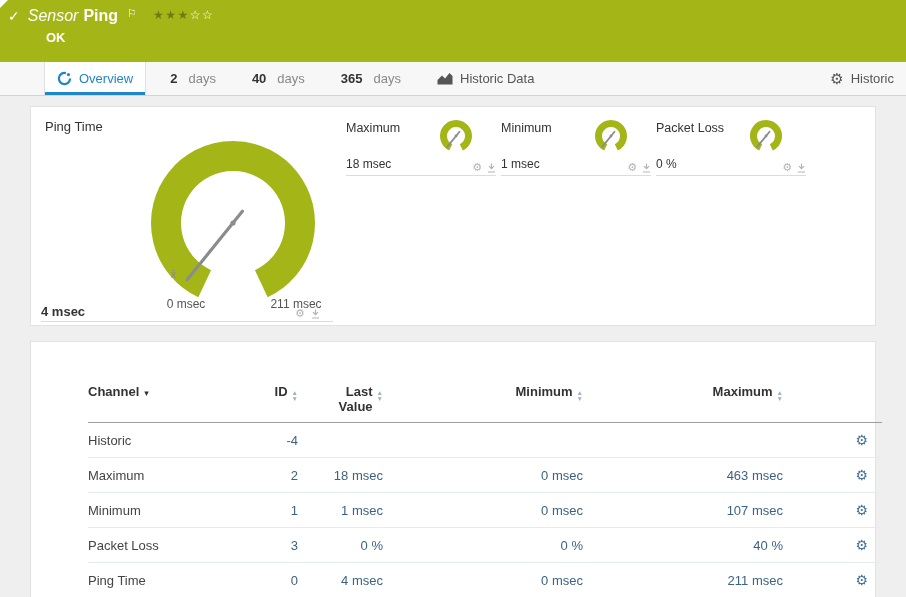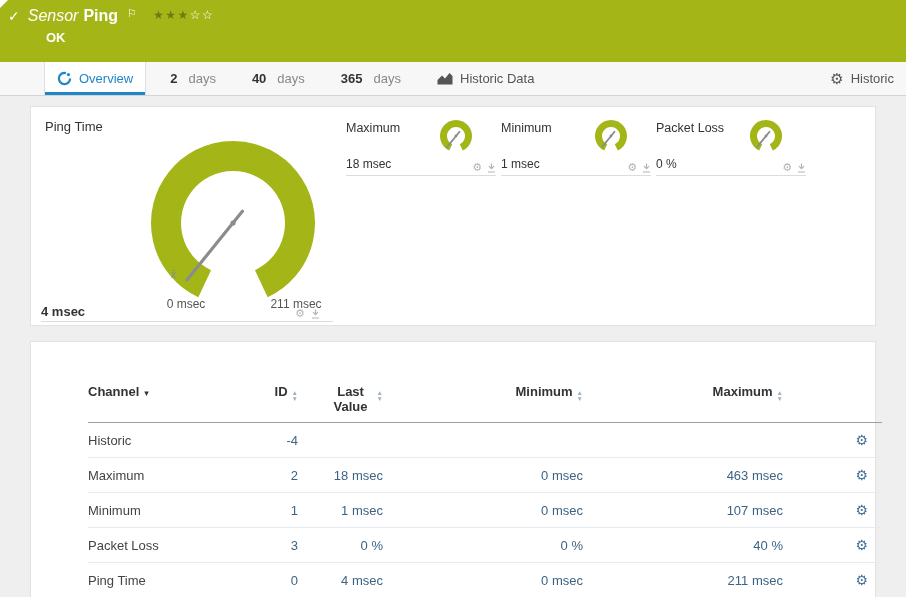--- a/index.html
+++ b/index.html
@@ -63,21 +63,21 @@
   .mini-value { position: absolute; left: 0; top: 40px; font-size: 12px; color: #333; }
   .mini-line { position: absolute; left: 0; right: 0; top: 58px; border-top: 1px solid #dcdcdc; }
   .mini-icons { position: absolute; right: 0; top: 44px; display: flex; gap: 5px; align-items: center; color: #b3b3b3; }
 
   
   .table-panel { padding: 40px 25px 0; min-height: 256px; }
   table { width: 100%; border-collapse: collapse; table-layout: fixed; margin-left: 32px; }
   th { font-size: 13px; font-weight: bold; color: #333; text-align: right; vertical-align: top;
        padding: 2px 0 8px; border-bottom: 1px solid #9e9e9e; cursor: pointer; }
   th.c-channel { text-align: left; }
-  .lastvalue-text { display: inline-block; width: 44px; text-align: center; vertical-align: top; }
+  .lastvalue-text { display: inline-block; width: 44px; text-align: right; vertical-align: top; }
   td { font-size: 13px; padding: 9px 0; border-bottom: 1px solid #e5ebf0; text-align: right; color: #3d6383; }
   td.c-channel { text-align: left; color: #444; }
   td.c-gear { padding-right: 14px; }
   .row-gear { color: #44719b; font-size: 14px; cursor: pointer; }
   .sort { display: inline-flex; flex-direction: column; margin-left: 4px; vertical-align: 1px; }
   .sort span { font-size: 6.5px; line-height: 5.5px; color: #a0b1c0; }
   .drop { font-size: 9px; margin-left: 5px; color: #333; }
 </style>
 </head>
 <body>

